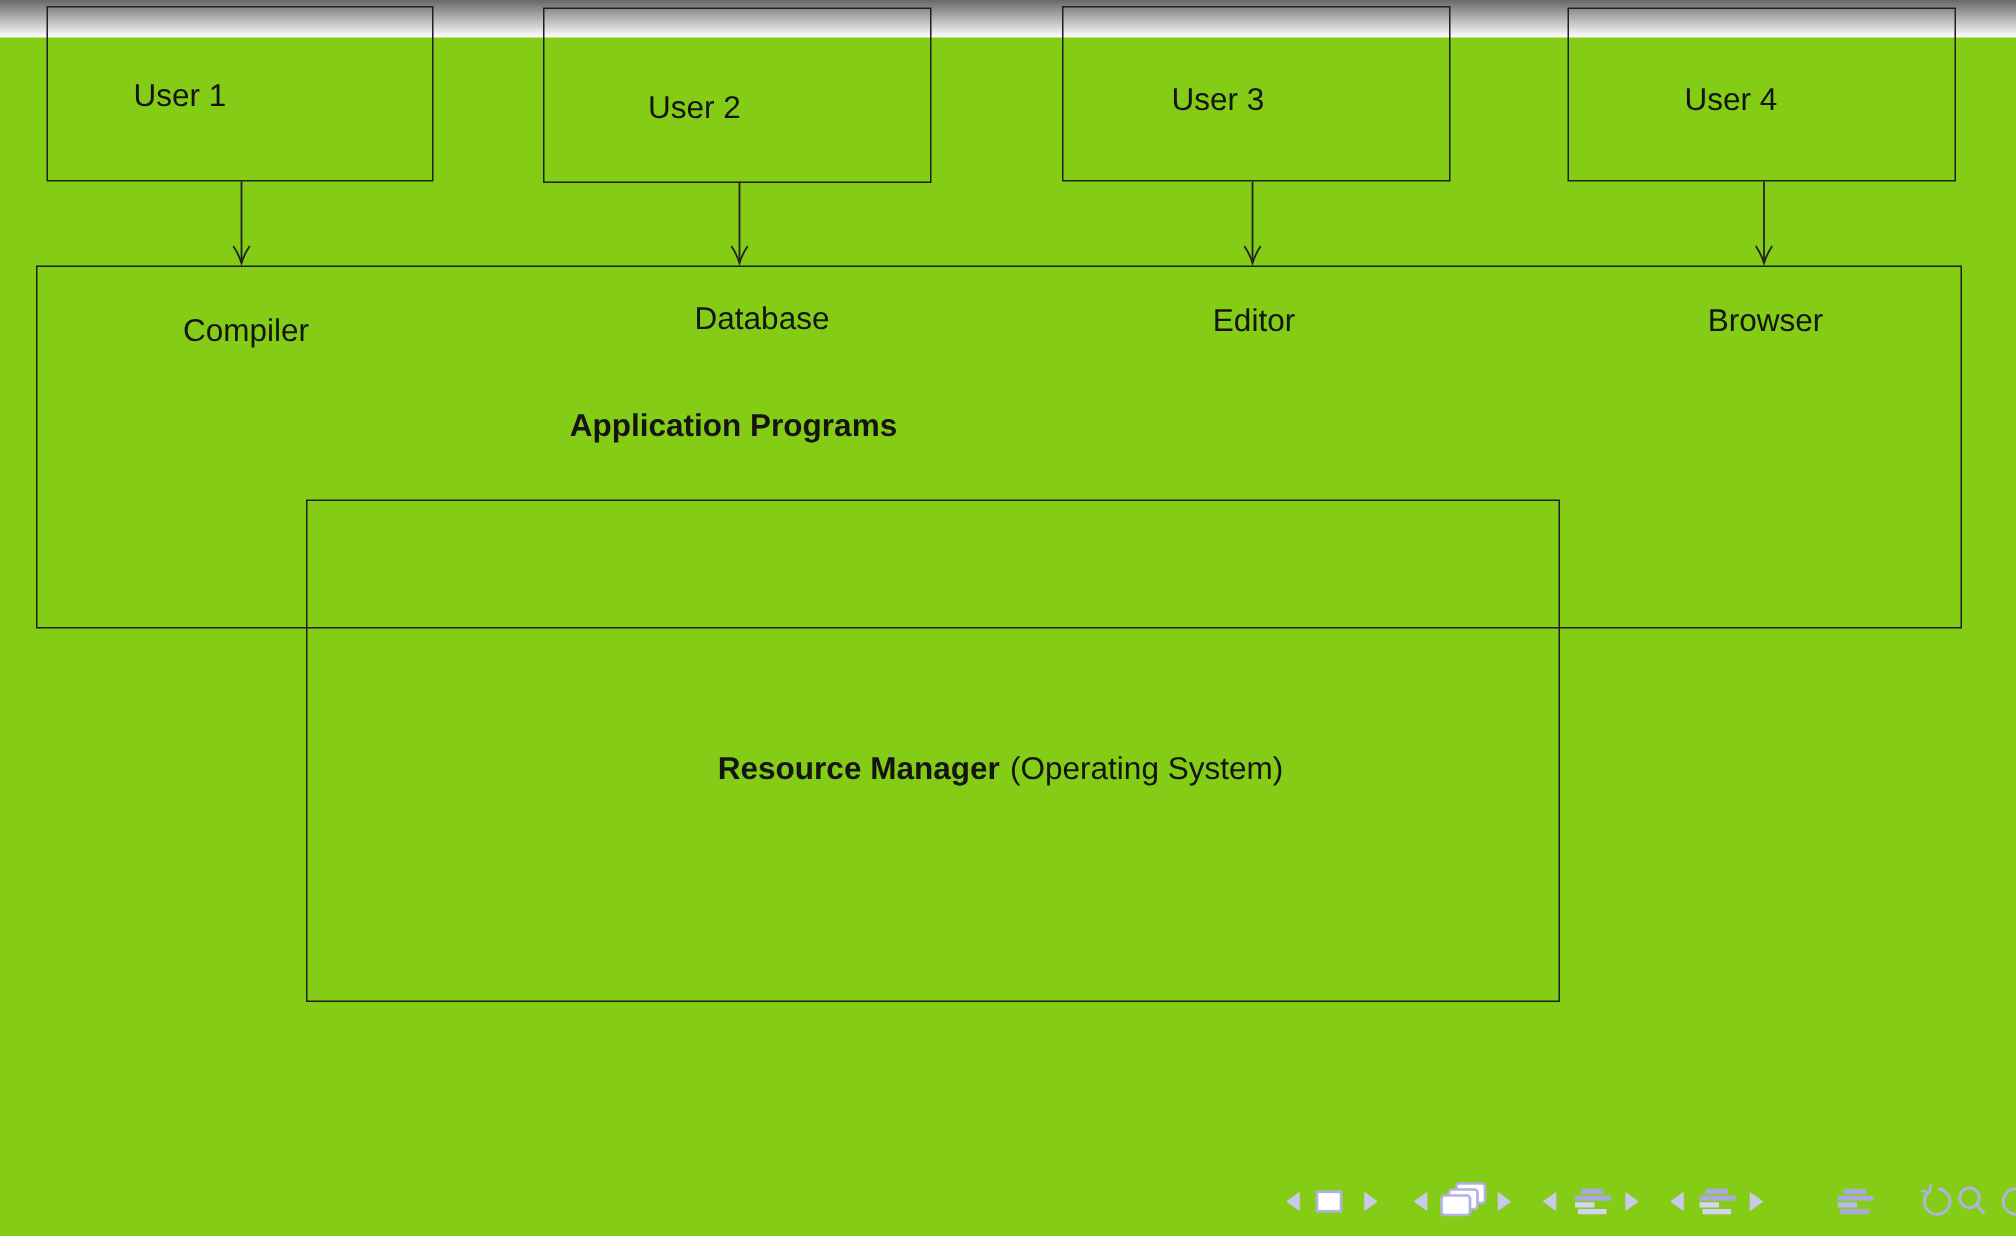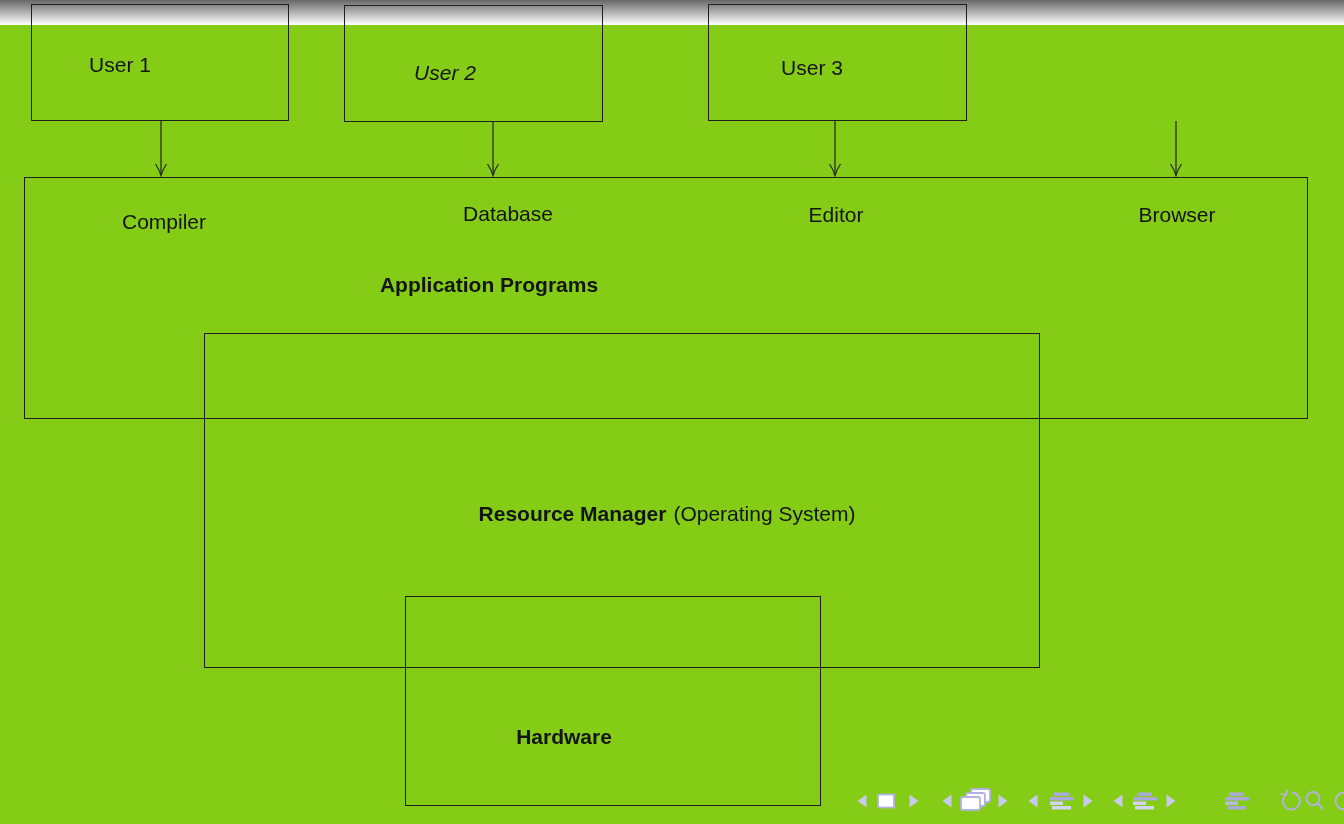--- a/index.html
+++ b/index.html
@@ -29,25 +29,28 @@
 </head>
 <body>
 
 <div class="slide">
 
   <div class="top-shade"></div>
 
   <div class="box" style="left:31px; top:4px; width:258px; height:117px;">
     <span class="lbl" style="left:88px; top:59px;">User 1</span>
   </div>
-  <div class="box" style="left:344px; top:5px; width:259px; height:117px;font-style:italic;">
+  <div class="box" style="left:362px; top:5px; width:259px; height:117px;">
     <span class="lbl" style="left:100px; top:66px;">User 2</span>
   </div>
   <div class="box" style="left:708px; top:4px; width:259px; height:117px;text-align:right;">
     <span class="lbl" style="left:103px; top:62px;">User 3</span>
+  </div>
+  <div class="box" style="left:1045px; top:5px; width:259px; height:116px;">
+    <span class="lbl" style="left:108px; top:61px;">User 4</span>
   </div>
 
   <svg class="overlay" width="1344" height="824" viewBox="0 0 1344 824">
     <g stroke="#222222" stroke-width="1.2" fill="none">
       <line x1="161" y1="121" x2="161" y2="175"></line>
       <path d="M 155.5 164 Q 159 169 161 175.5 Q 163 169 166.5 164"></path>
       <line x1="493" y1="122" x2="493" y2="175"></line>
       <path d="M 487.5 164 Q 491 169 493 175.5 Q 495 169 498.5 164"></path>
       <line x1="835" y1="121" x2="835" y2="175"></line>
       <path d="M 829.5 164 Q 833 169 835 175.5 Q 837 169 840.5 164"></path>
@@ -64,23 +67,20 @@
   </div>
 
   <div class="box" style="left:24px; top:177px; width:1284px; height:242px;">
     <span class="lbl" style="left:139px; top:43px;">Compiler</span>
     <span class="lbl" style="left:483px; top:35px;">Database</span>
     <span class="lbl" style="left:811px; top:36px;">Editor</span>
     <span class="lbl" style="left:1152px; top:36px;">Browser</span>
     <span class="lbl bold" style="left:464px; top:106px;">Application Programs</span>
   </div>
 
-  <div class="box" style="left:405px; top:596px; width:416px; height:210px;">
-    <span class="lbl bold" style="left:158px; top:139px;">Hardware</span>
-  </div>
 
   <svg class="navbar" width="499" height="44" viewBox="0 0 499 44">
 
     <g>
       <polygon points="21.5,14.5 12.5,21 21.5,27.5" fill="#c9c9ec"></polygon>
     </g>
     <g>
       <rect x="33" y="14.5" width="16" height="13" fill="#ffffff" stroke="#b2b2e2" stroke-width="1.8"></rect>
     </g>
     <g>

